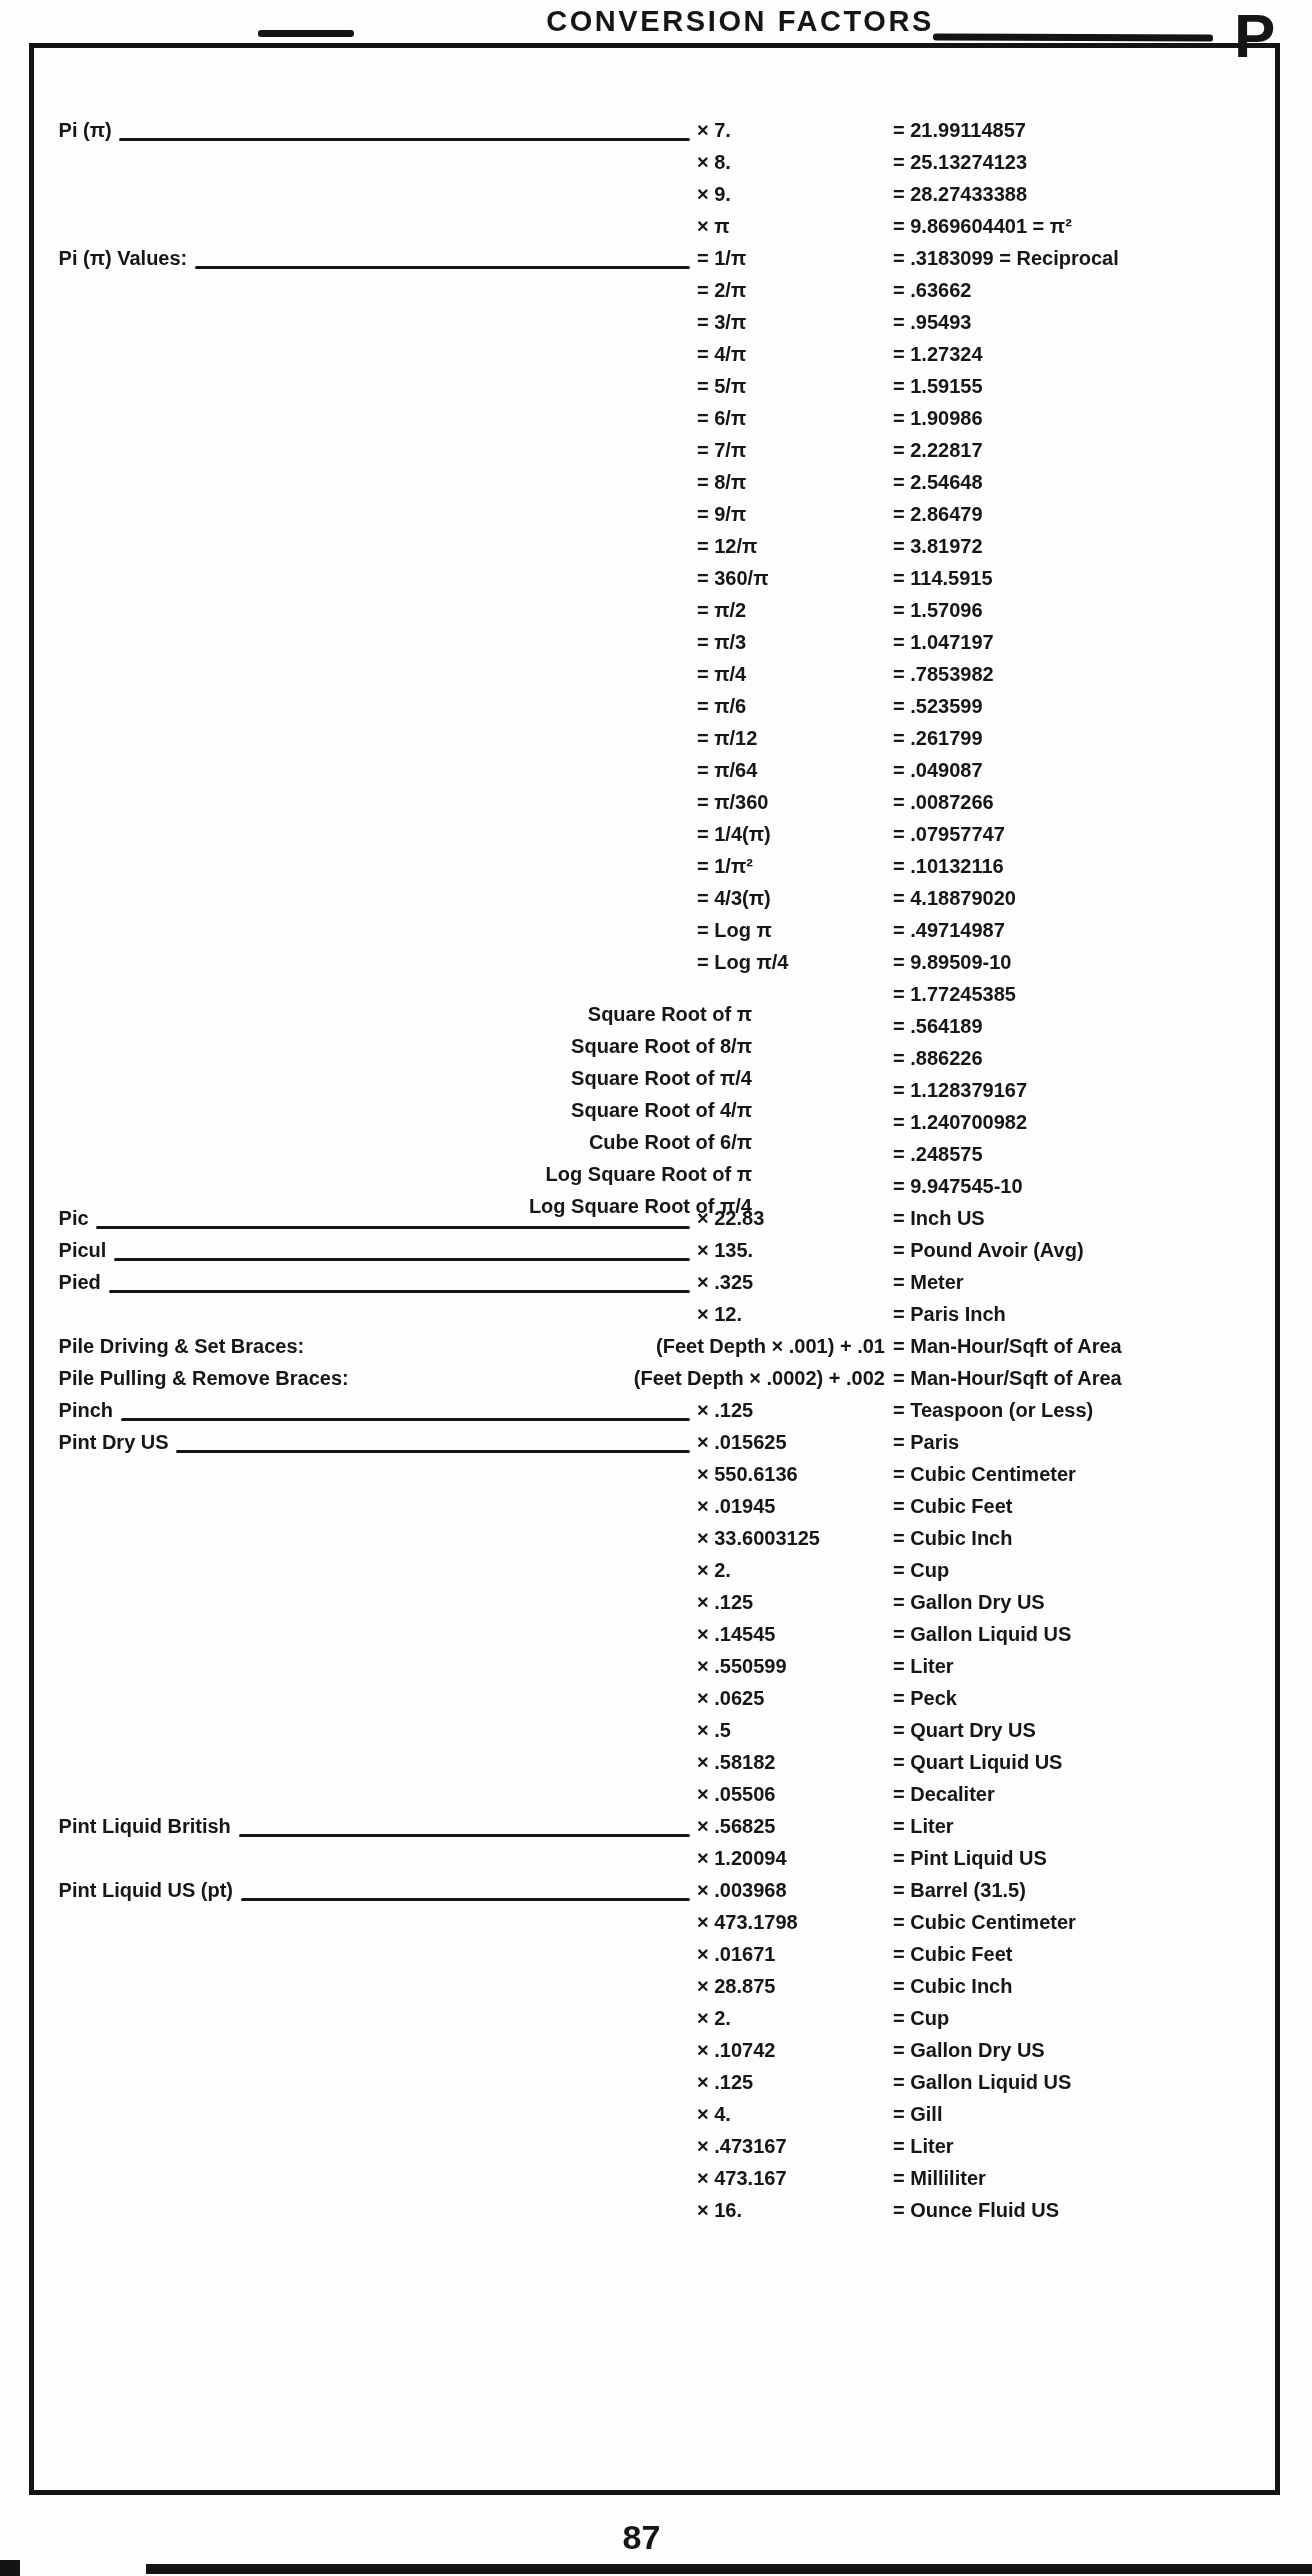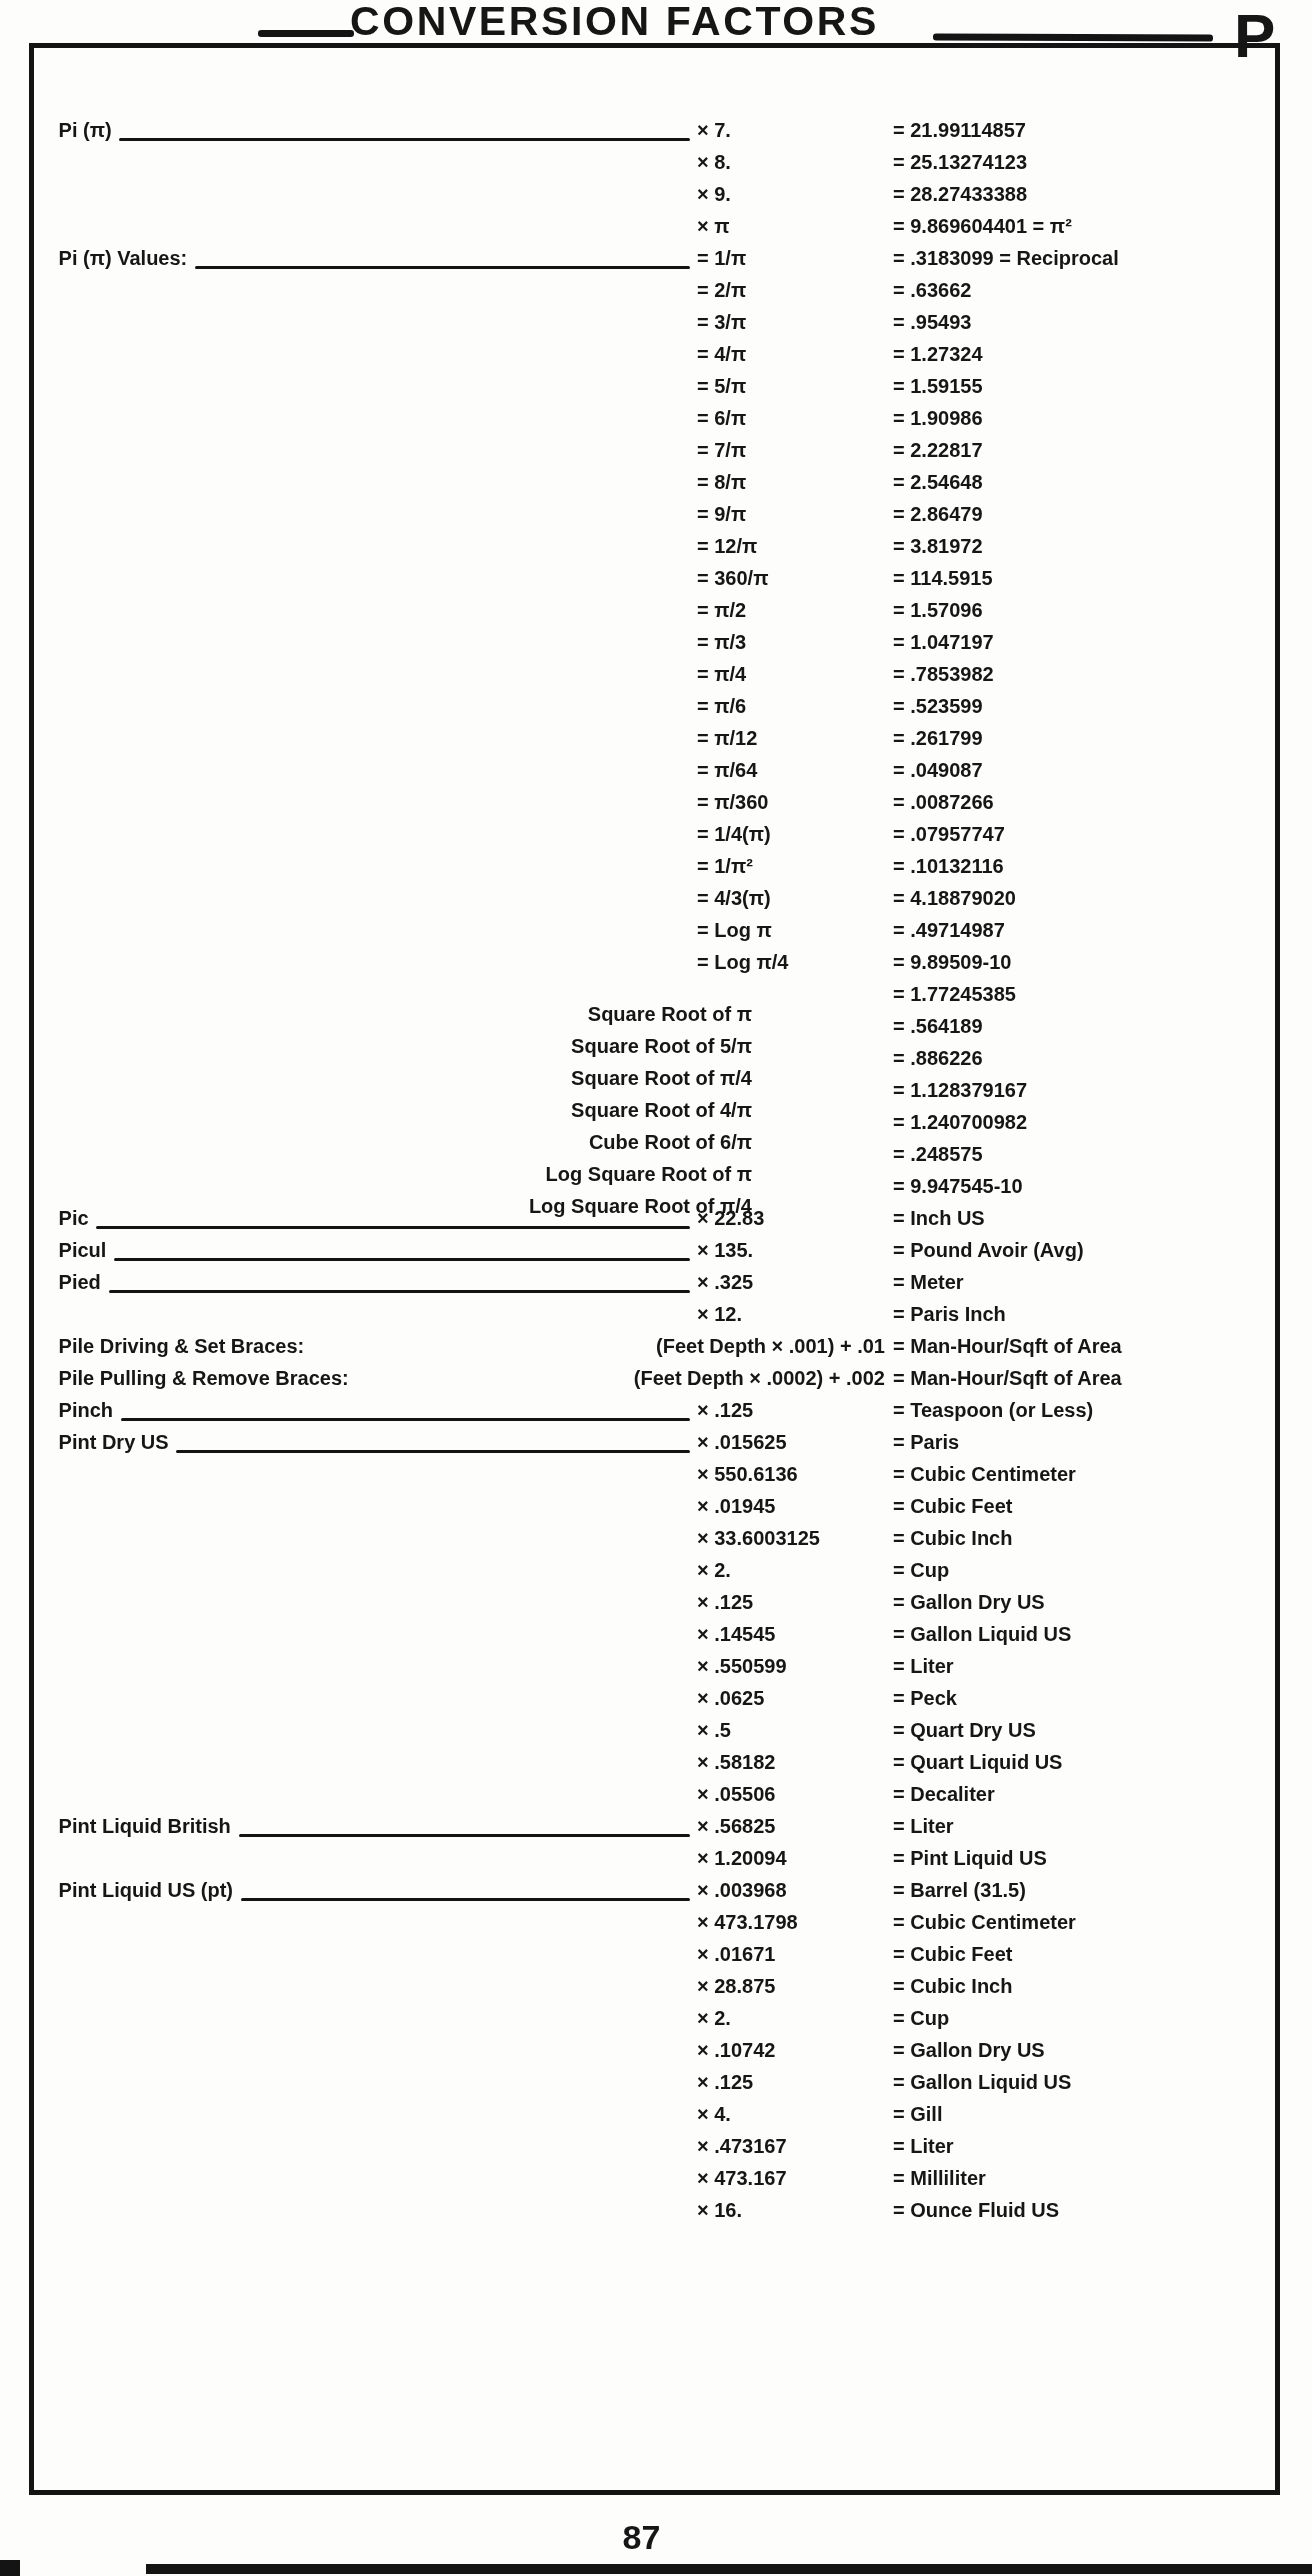--- a/index.html
+++ b/index.html
@@ -9,21 +9,21 @@
     font-family:"Liberation Sans", sans-serif;
     color:#161616;
     overflow:hidden;
   }
   
   .header{position:absolute;left:0;top:0;width:1313px;height:71px;}
   .title-rule-left{position:absolute;left:258px;top:30px;width:96px;height:7.1px;background:#141414;border-radius:3.2px;}
   .title-rule-right{position:absolute;left:933px;top:34px;width:280px;height:6.5px;background:#141414;border-radius:3.2px;transform:rotate(0.25deg);}
   .page-title{
     position:absolute;left:350px;top:0px;width:584px;
-    text-align:left;font-size:41px;font-weight:700;letter-spacing:2.6px;
+    text-align:right;font-size:29px;font-weight:700;letter-spacing:2.6px;
     line-height:43px;white-space:nowrap;
   }
   .section-letter{
     position:absolute;left:1234px;top:9px;width:52px;
     font-size:62px;font-weight:700;line-height:53px;text-align:left;
   }
   
   .content-box{
     position:absolute;left:29px;top:43px;width:1241px;height:2442px;
     border:5.8px solid #141414;
@@ -184,21 +184,21 @@
       </div>
       <div class="row">
         <span class="mid std">= Log π/4</span>
         <span class="result">= 9.89509-10</span>
       </div>
       <div class="row">
         <span class="mid root">Square Root of π</span>
         <span class="result">= 1.77245385</span>
       </div>
       <div class="row">
-        <span class="mid root">Square Root of 5/π</span>
+        <span class="mid root">Square Root of 8/π</span>
         <span class="result">= .564189</span>
       </div>
       <div class="row">
         <span class="mid root">Square Root of π/4</span>
         <span class="result">= .886226</span>
       </div>
       <div class="row">
         <span class="mid root">Square Root of 4/π</span>
         <span class="result">= 1.128379167</span>
       </div>

